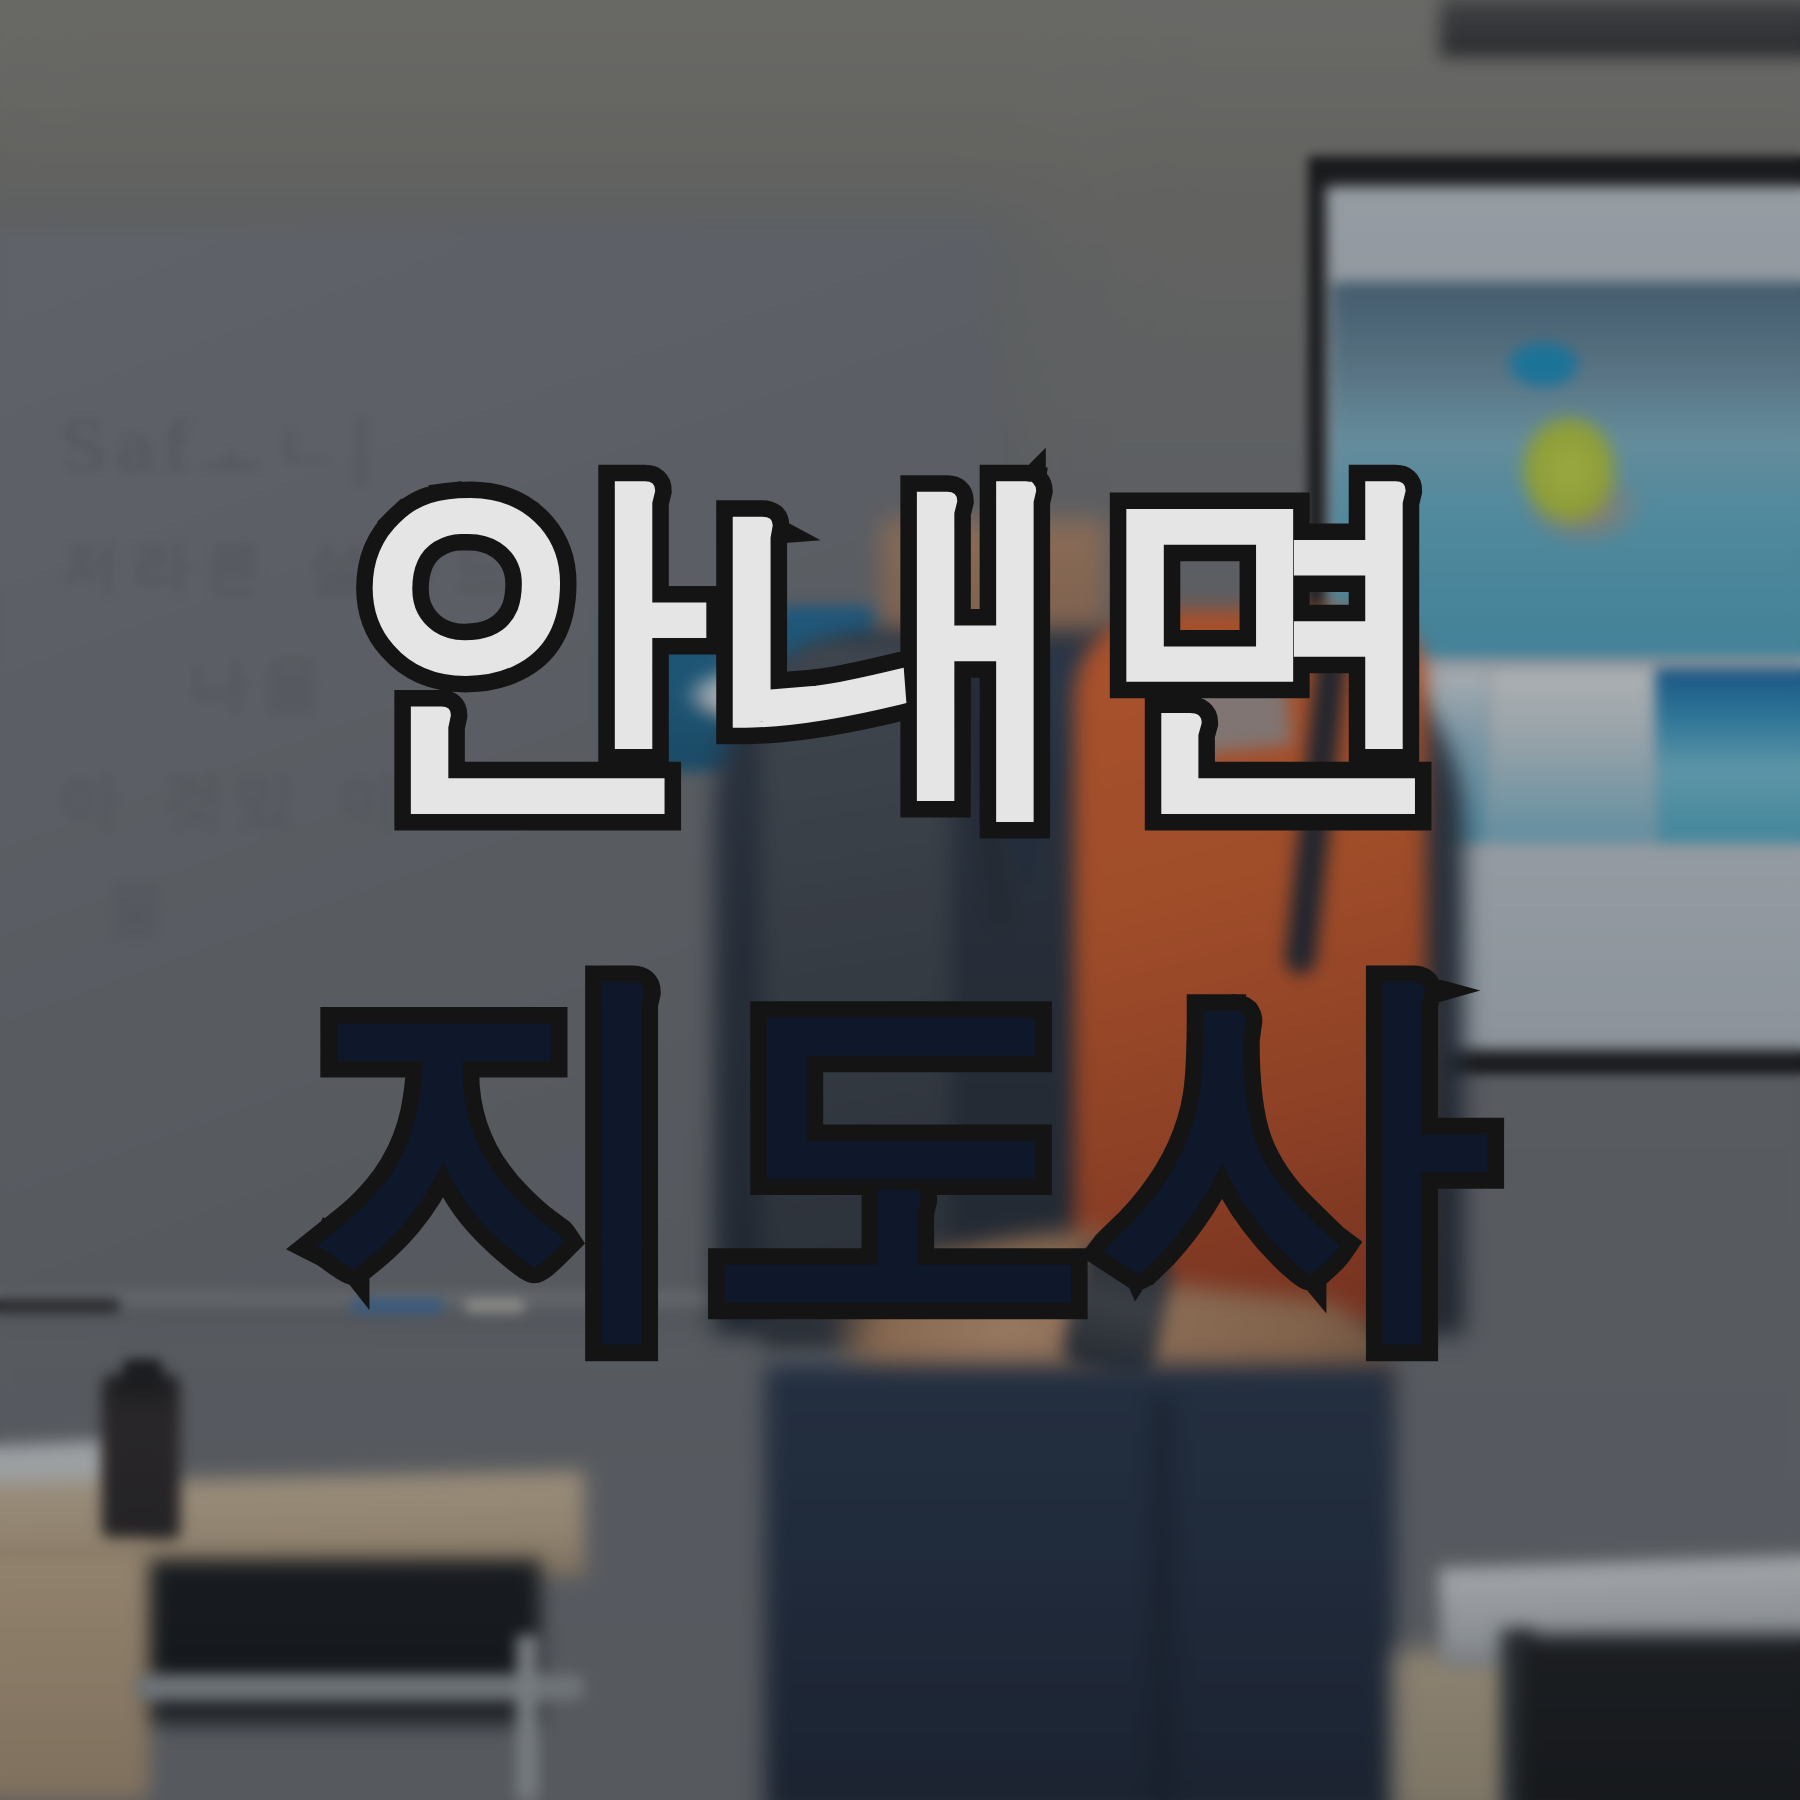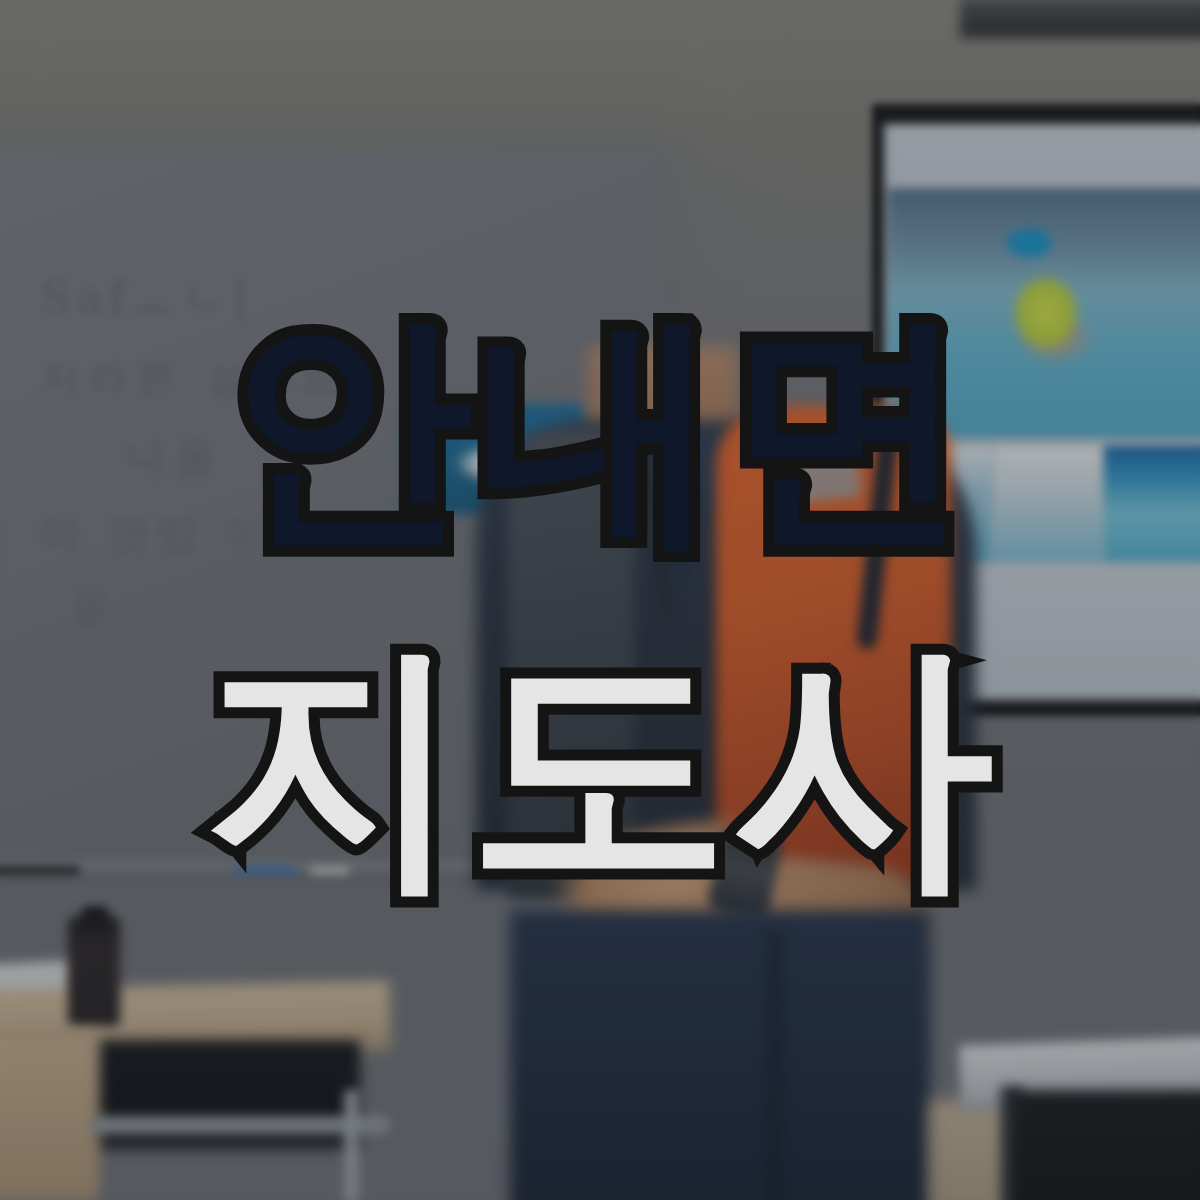--- a/index.html
+++ b/index.html
@@ -382,17 +382,17 @@
     <div class="floor-right"></div>
     <div class="table-right-top"></div>
     <div class="table-right-leg"></div>
     <div class="table-right-body"></div>
 
     <div class="blur-pass"></div>
     <div class="scrim"></div>
   </div>
 
   <div class="overlay">
-    <div class="t-line l1" style="color: #0f172a; -webkit-text-stroke: 22px rgb(20, 20, 20);">안내면</div>
-    <div class="t-line l3" style="color: #e5e5e5; -webkit-text-stroke: 22px rgb(20, 20, 20);">지도사</div>
+    <div class="t-line l1" style="color: #e5e5e5; font-family: Liberation Serif, serif; -webkit-text-stroke: 22px rgb(20, 20, 20);">안내면</div>
+    <div class="t-line l3" style="color: #0f172a; -webkit-text-stroke: 22px rgb(20, 20, 20);">지도사</div>
   </div>
 
 </div>
 
 </body></html>

